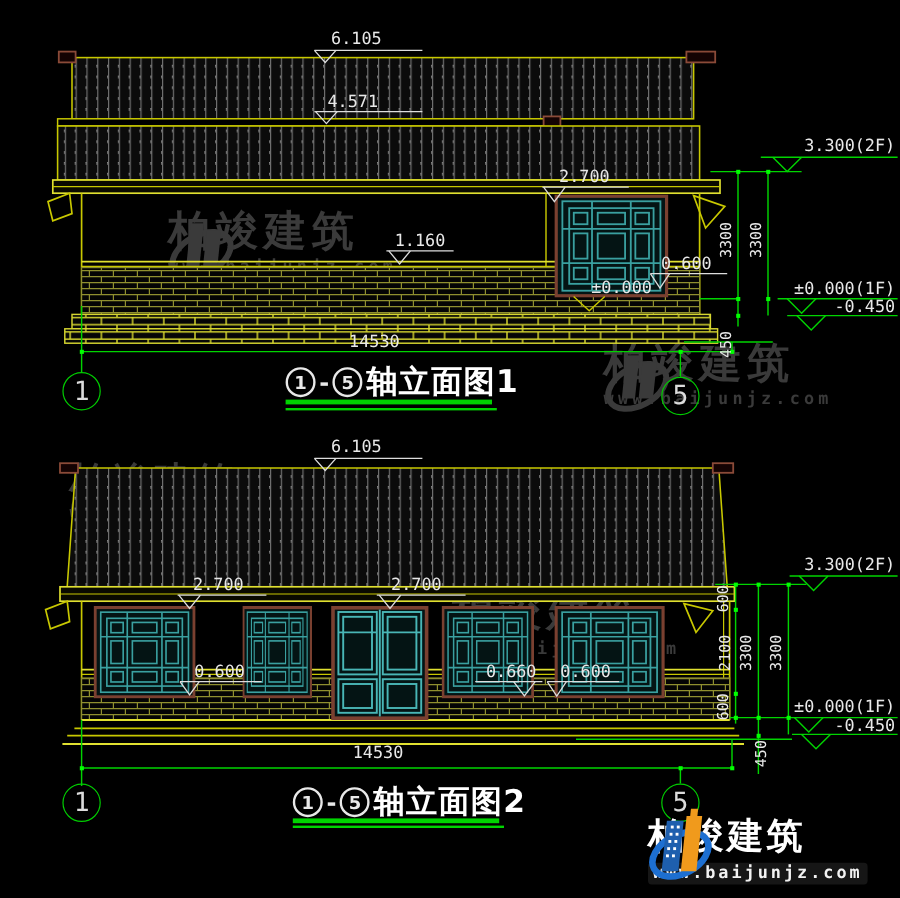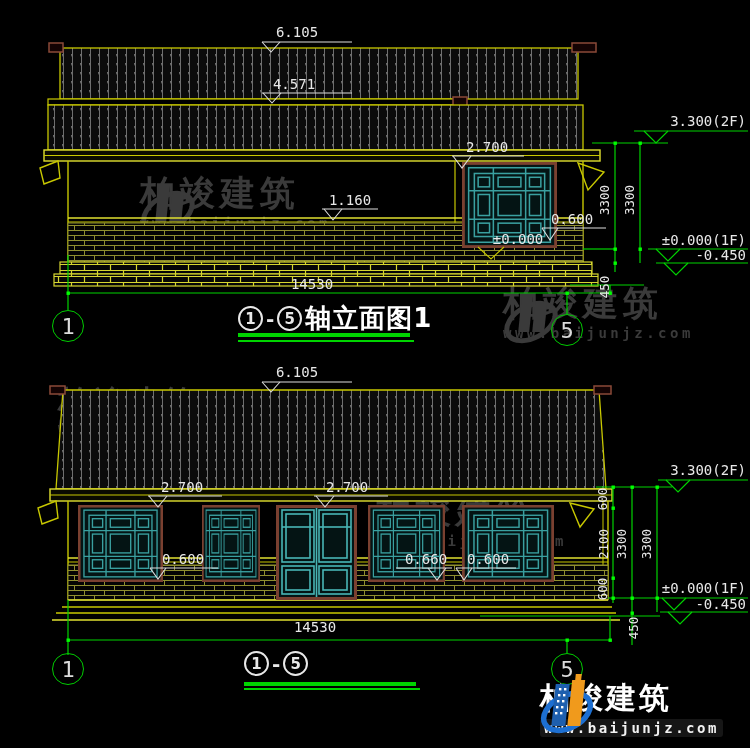--- a/index.html
+++ b/index.html
@@ -332,20 +332,21 @@
     <span class="num">5</span>
     <span class="label">轴立面图1</span>
   </div>
   <div class="ul" style="left:238px;top:333px;width:172px;height:4px;"></div>
   <div class="ul" style="left:238px;top:340px;width:176px;height:2px;"></div>
 
   <div class="title" style="left:244px;top:651px;">
     <span class="num">1</span>
     <span class="dash">-</span>
     <span class="num">5</span>
+    <span class="label">轴立面图2</span>
   </div>
   <div class="ul" style="left:244px;top:682px;width:172px;height:4px;"></div>
   <div class="ul" style="left:244px;top:688px;width:176px;height:2px;"></div>
 
   <div class="footer">
     <svg width="56" height="70">
       <ellipse cx="27" cy="40" rx="25" ry="16" fill="none" stroke="#1d6fd1" stroke-width="5.5" transform="rotate(-28 27 40)"></ellipse>
       <rect x="17" y="12" width="14" height="42" fill="#1e5fae" transform="skewX(-6)"></rect>
       <g fill="#ffffff">
         <rect x="19" y="16" width="2.4" height="2.4"></rect>

